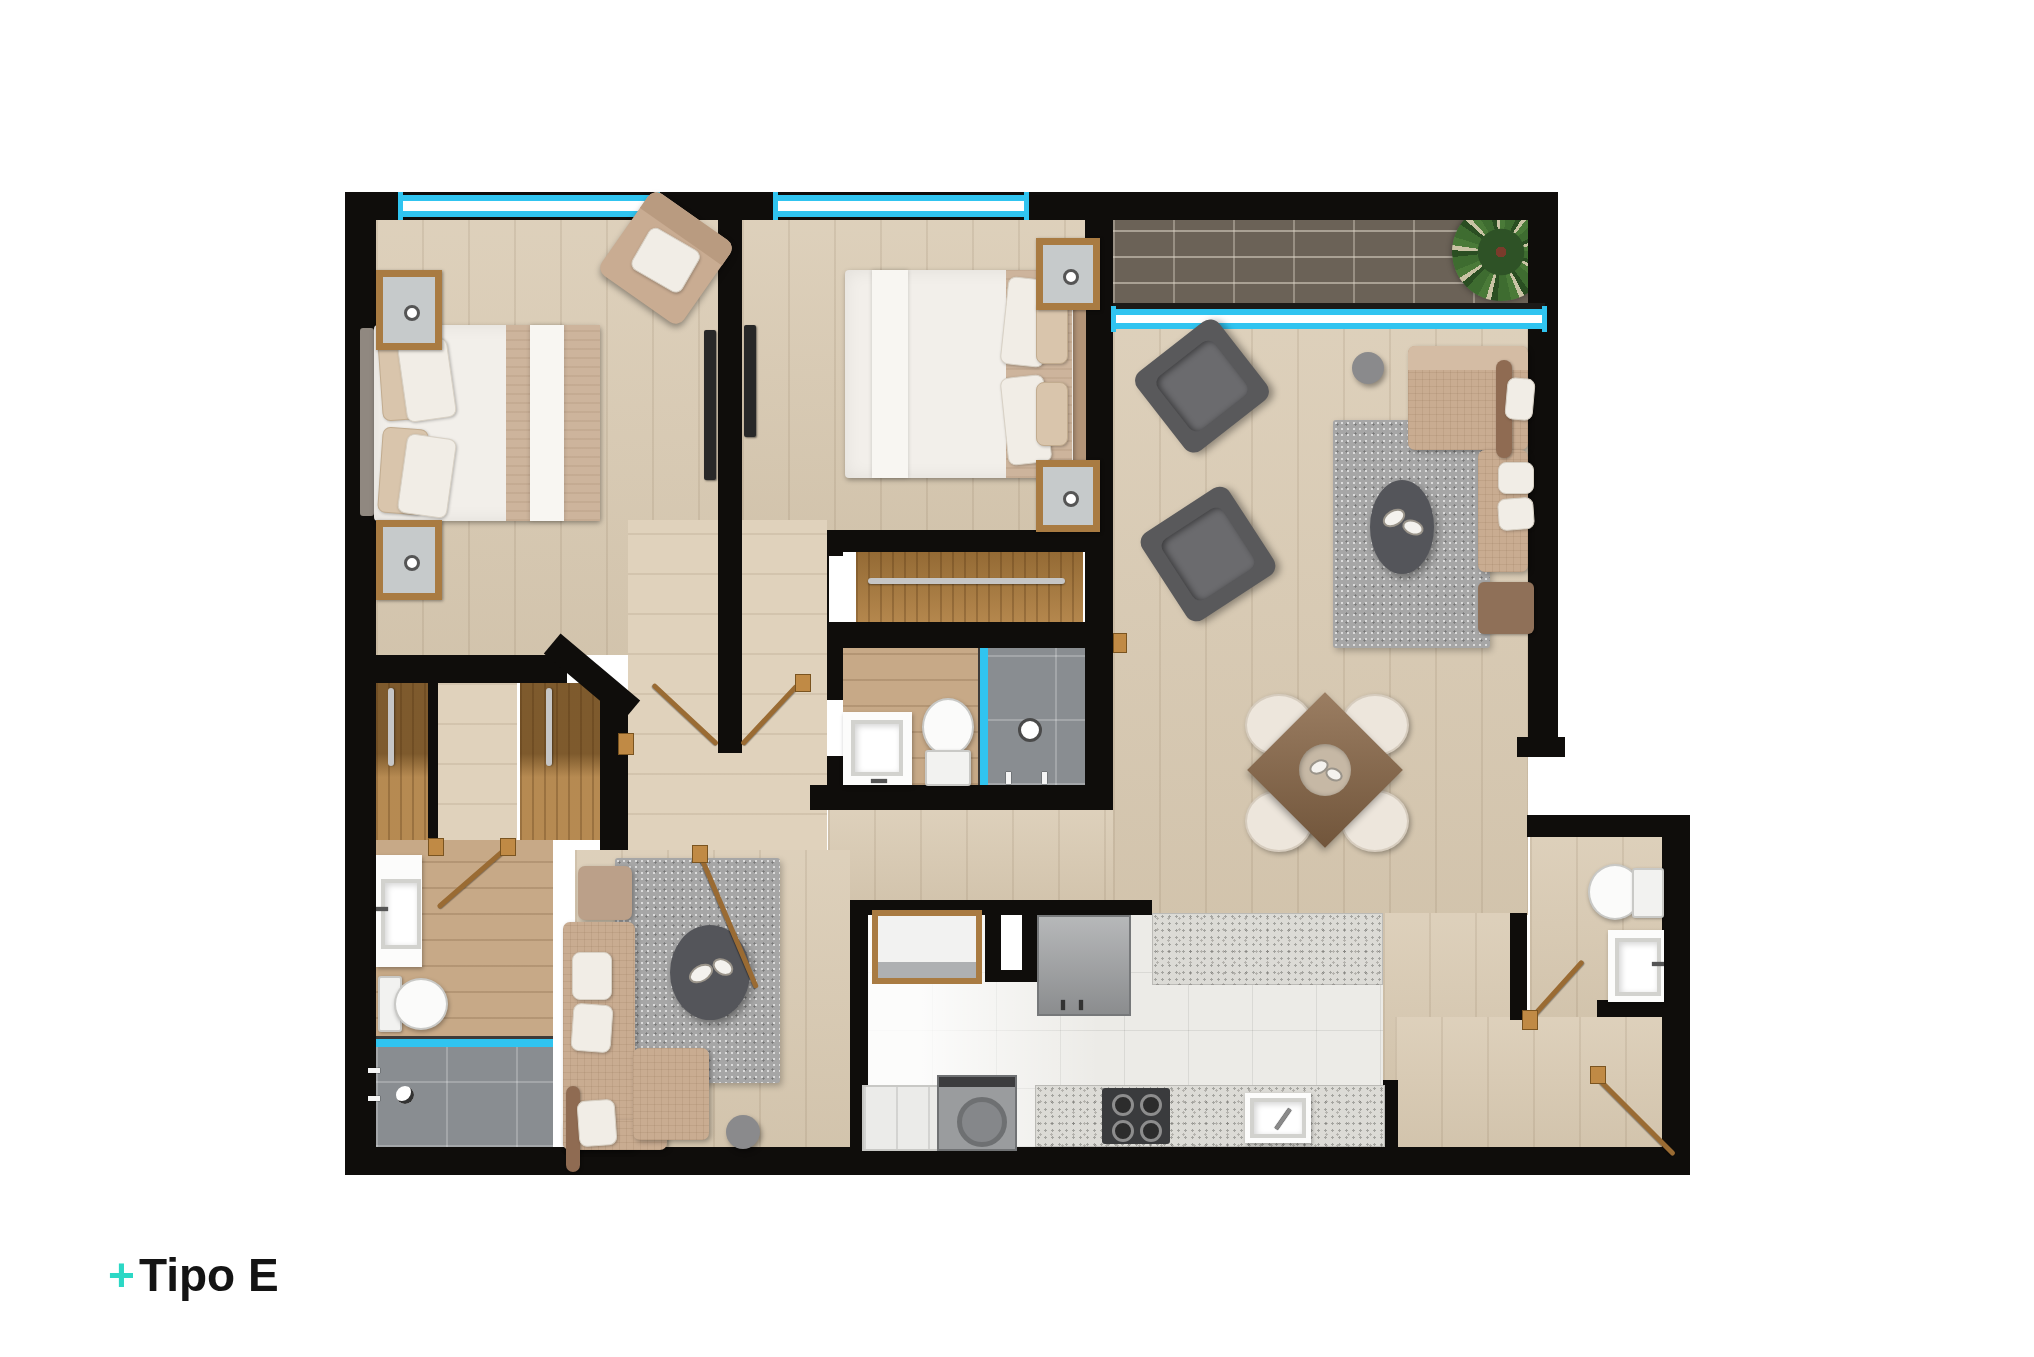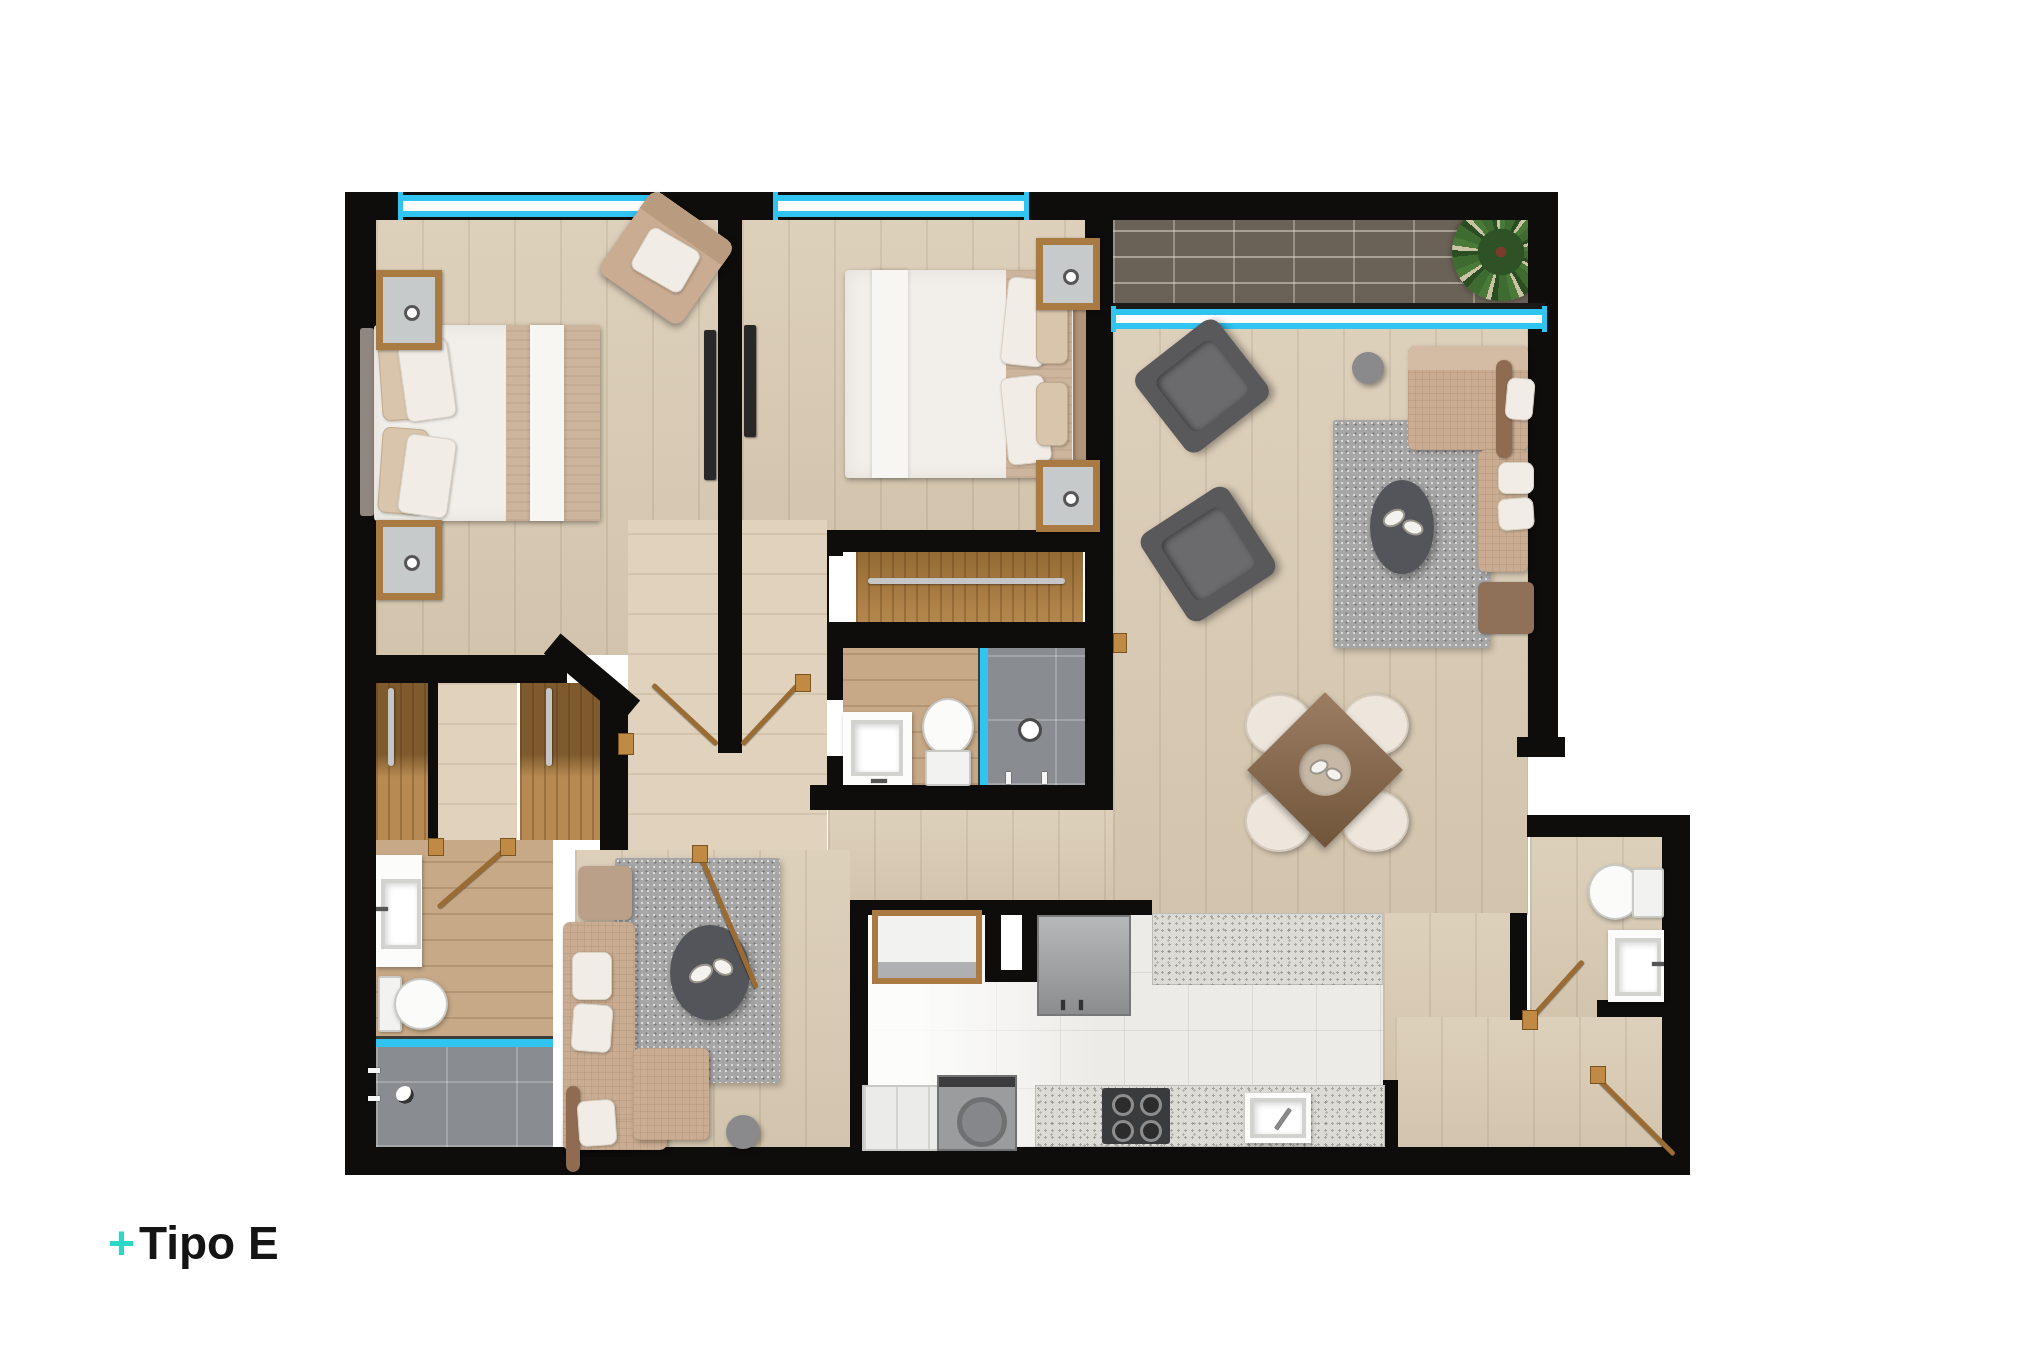--- a/index.html
+++ b/index.html
@@ -108,21 +108,21 @@
   .cab-white{position:absolute;background:#EBEBE9;border:2px solid #C8C8C5;
      background-image:repeating-linear-gradient(90deg, rgba(0,0,0,0.10) 0 2px, transparent 2px 32px);}
   .laundry{position:absolute;background:#F2F2F1;border:6px solid #A97B42;}
   .laundry::after{content:"";position:absolute;left:0;right:0;bottom:0;height:16px;background:#AEB0B2;}
   .dtable{position:absolute;background:var(--dining_table_brown);
      background-image:linear-gradient(135deg, rgba(255,255,255,0.14), rgba(0,0,0,0.18));
      box-shadow:2px 3px 7px rgba(0,0,0,0.35);}
   .dchair{position:absolute;background:#EDE6DC;border:2px solid #D6CCBE;border-radius:50%;
      box-shadow:2px 2px 5px rgba(0,0,0,0.3);}
   
-  .plan-label{position:absolute;left:108px;top:1216px;font-size:46px;font-weight:700;
+  .plan-label{position:absolute;left:108px;top:1248px;font-size:46px;font-weight:700;
      letter-spacing:0px;color:#141414;}
   .plan-label .plus{color:var(--accent_teal);margin-right:4px;font-weight:700;}
 </style>
 </head>
 <body>
 
 <div class="stage">
   <div class="abs" style="left:0;top:0;width:2034px;height:1357px;">
 
     <div class="wood-v" style="left:376px;top:220px;width:342px;height:435px;"></div>

